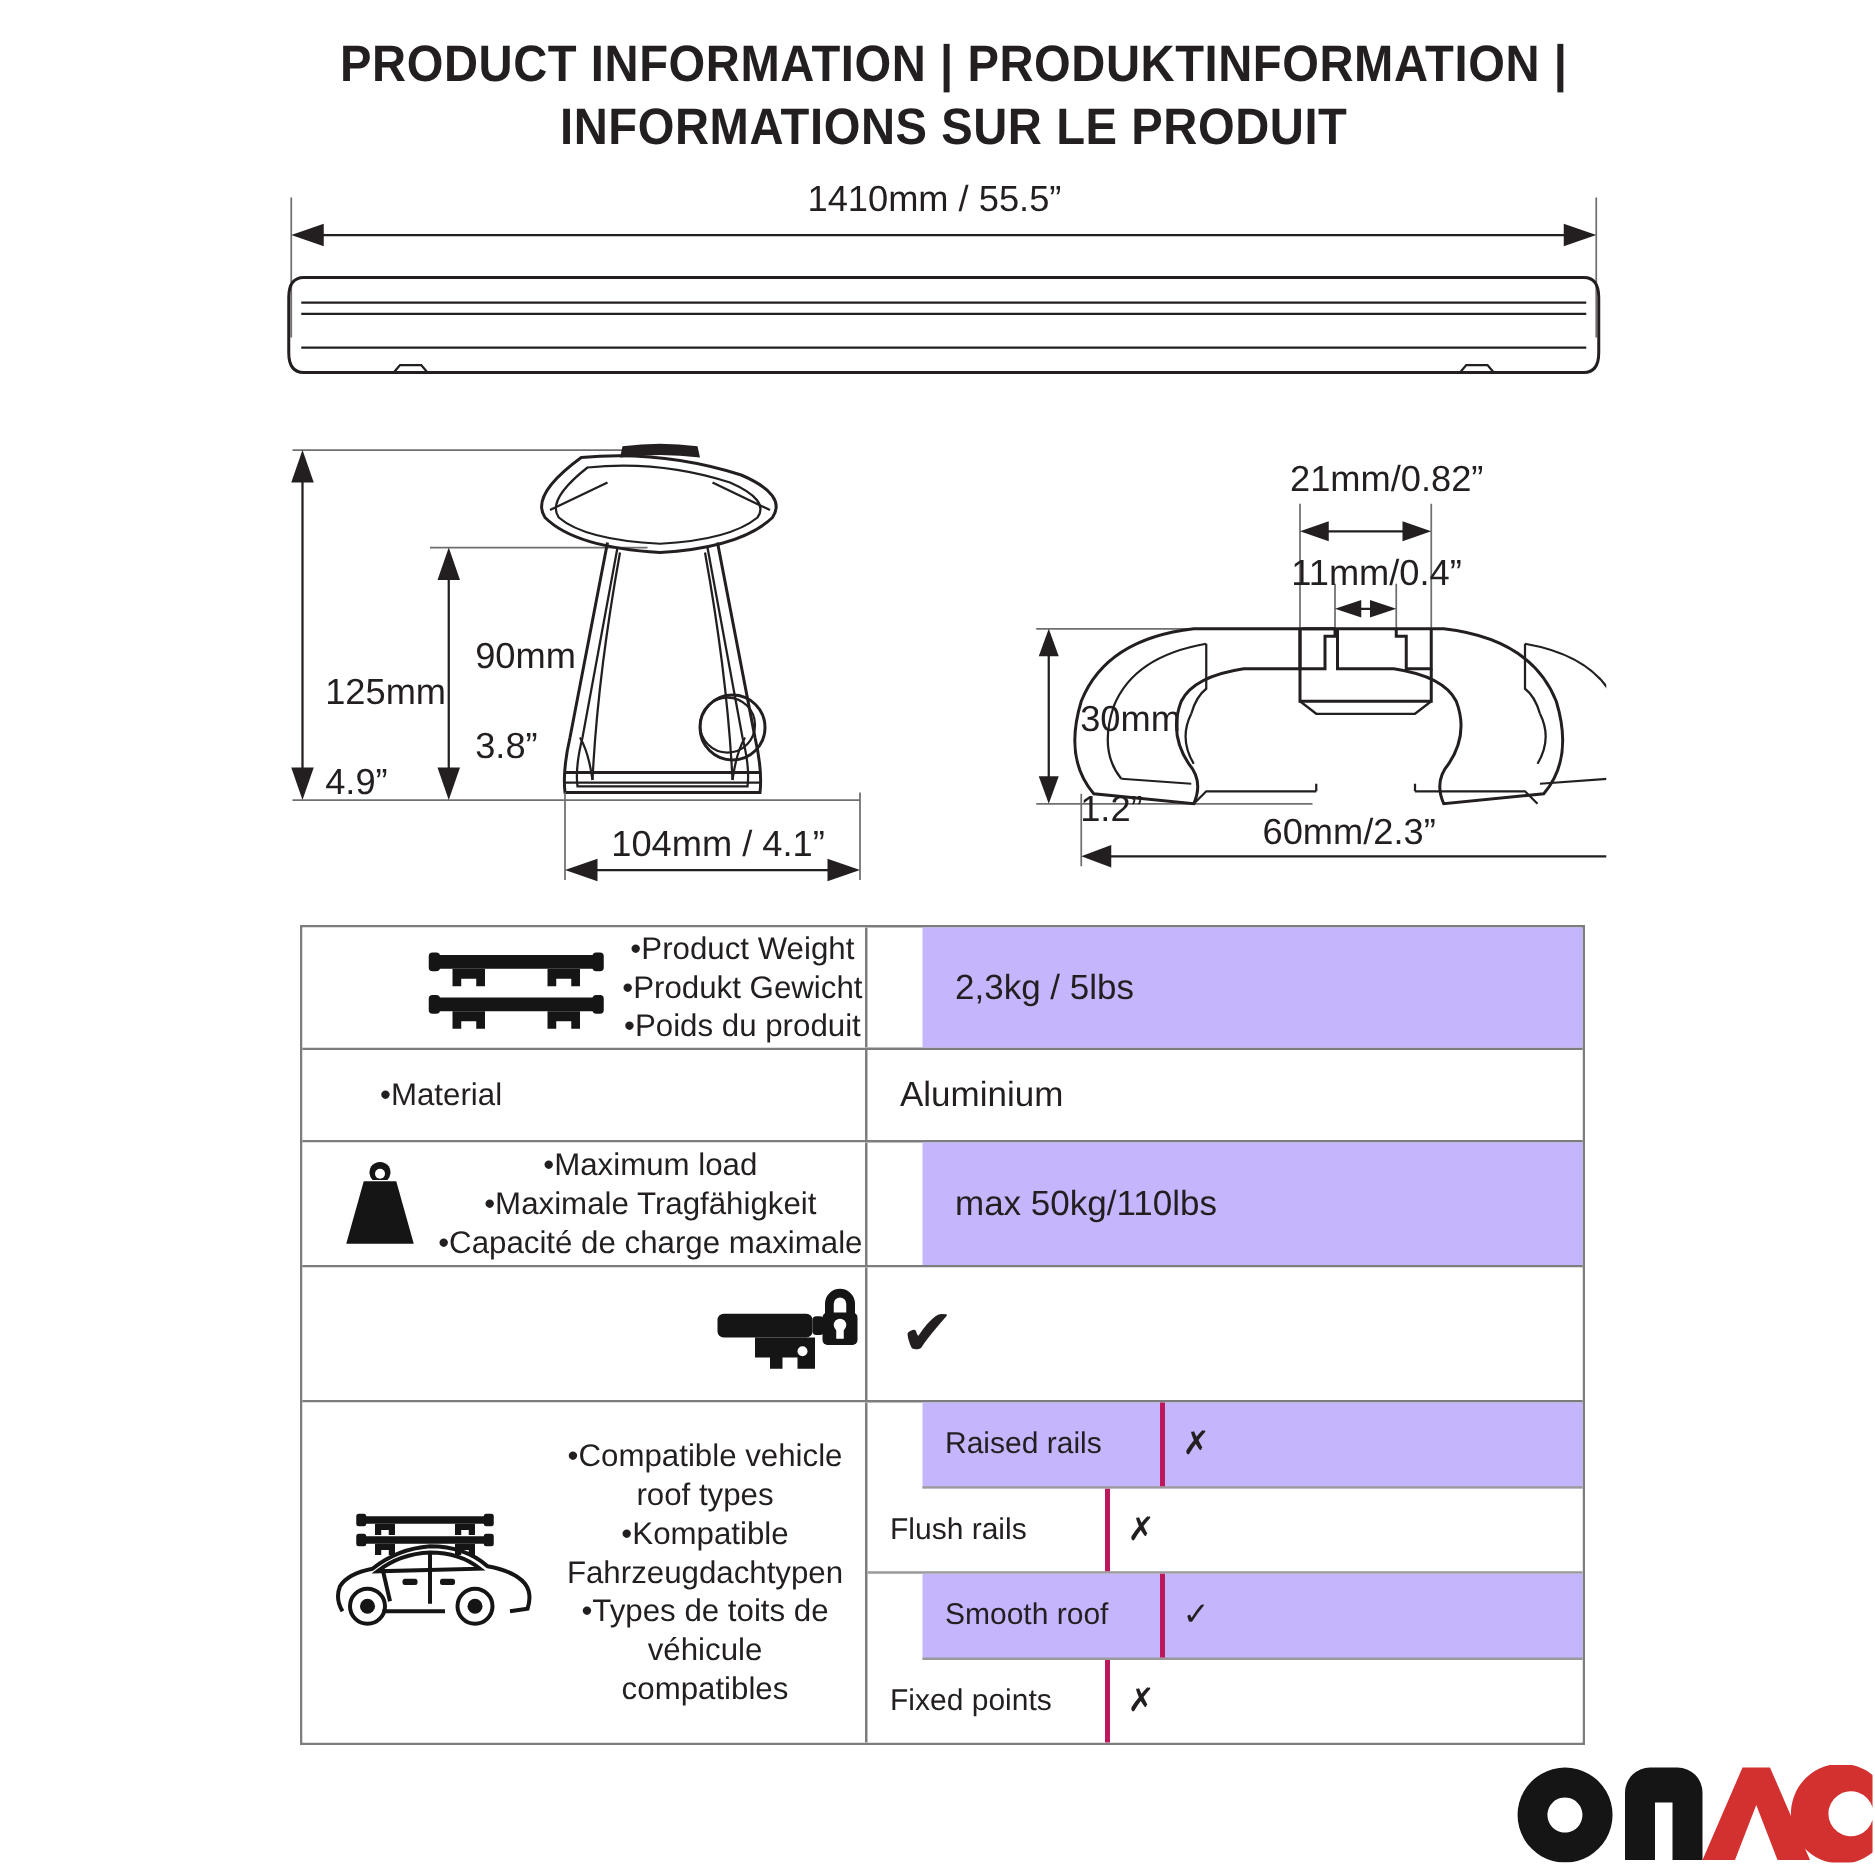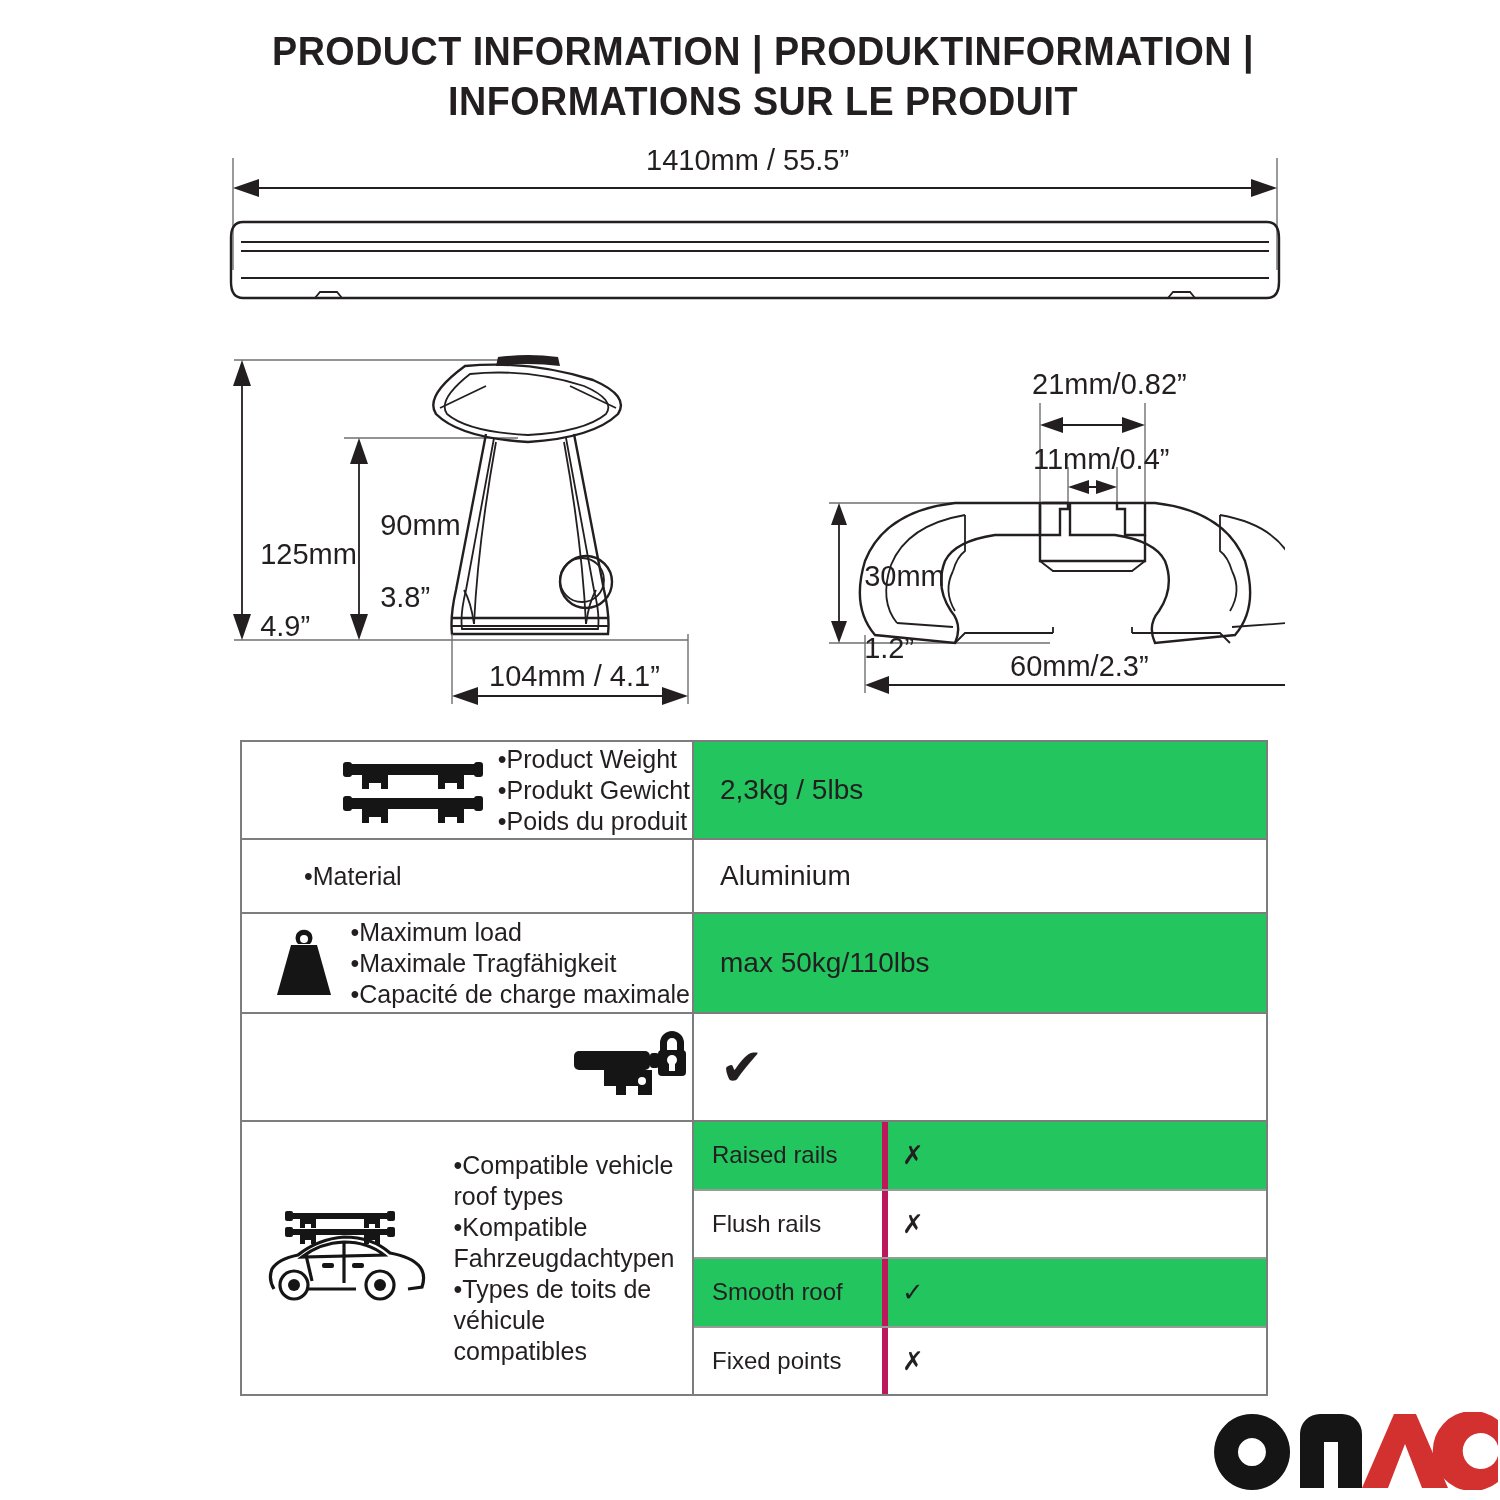--- a/index.html
+++ b/index.html
@@ -77,51 +77,51 @@
   .icon-box {
     flex: 0 0 auto;
     display: flex;
     align-items: center;
     justify-content: center;
   }
   .lbl-text {
     font-size: 25px;
     line-height: 31px;
     color: #231f20;
-    text-align: left;
+    text-align: center;
     padding-left: 10px;
     white-space: nowrap;
   }
   .lbl-text.wrap { white-space: normal; }
   .svalue {
     flex: 1 1 auto;
     display: flex;
     align-items: center;
     padding-left: 26px;
     font-size: 28px;
     color: #231f20;
   }
-  .shade { background: #22c55e; }
+  .shade { background: #c4b5fd; margin-left: 44px; }
   .plain { background: #ffffff; }
 
   .check-mark {
     font-size: 52px;
     line-height: 52px;
     font-weight: bold;
     color: #231f20;
     font-family: "DejaVu Sans", sans-serif;
   }
 
   
   .sub-wrap { flex: 1 1 auto; display: flex; flex-direction: column; }
   .sub-row { display: flex; flex: 1 1 0; border-bottom: 2px solid #9a9a9a; }
   .sub-row:last-child { border-bottom: none; }
   .sub-name {
     width: 194px;
-    border-right: 6px solid #be185d;
+    border-right: 4px solid #be185d;
     display: flex; align-items: center;
     padding-left: 18px;
     font-size: 24px;
     color: #231f20;
   }
   .sub-val {
     flex: 1 1 auto;
     display: flex; align-items: center;
     padding-left: 14px;
     font-size: 26px;

